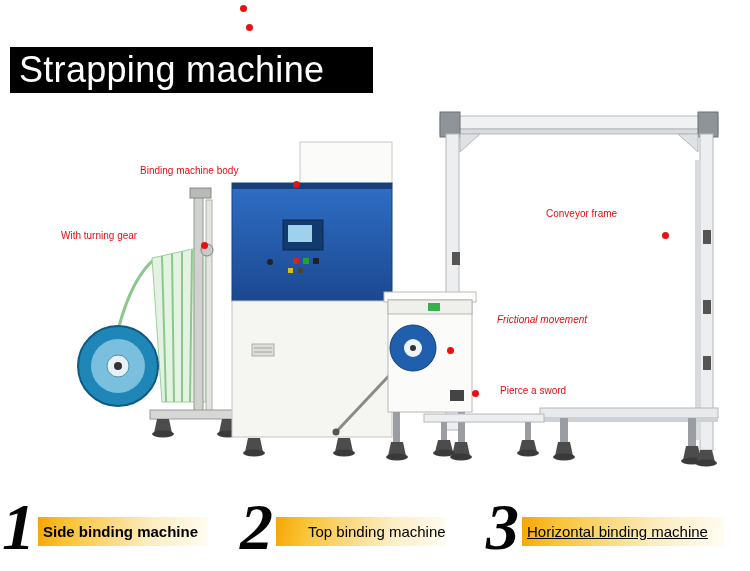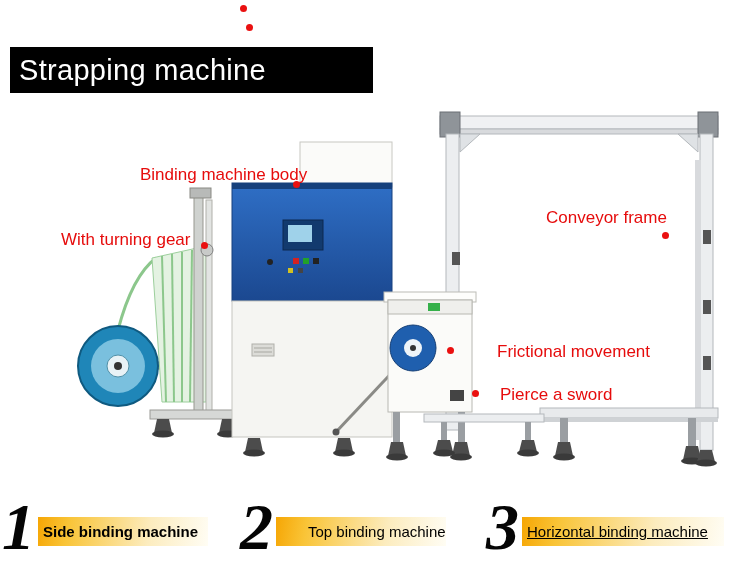--- a/index.html
+++ b/index.html
@@ -1,32 +1,32 @@
 <!DOCTYPE html>
 <html><head>
 <meta charset="utf-8">
 <style>
   html,body{margin:0;padding:0;background:#fff;}
   .page{position:relative;width:750px;height:571px;background:#ffffff;overflow:hidden;
         font-family:"Liberation Sans", sans-serif;}
   
   .banner{position:absolute;left:10px;top:47px;width:363px;height:46px;background:#000;
           display:flex;align-items:center;padding-left:9px;box-sizing:border-box;}
-  .banner h1{margin:0;color:#fff;font-size:29px;font-weight:400;letter-spacing:0.3px;}
+  .banner h1{margin:0;color:#fff;font-size:36px;font-weight:400;letter-spacing:0.3px;}
   
   .illustration{position:absolute;left:0;top:0;width:750px;height:571px;}
   
-  .callout{position:absolute;color:#e60c0c;font-size:17px;white-space:nowrap;z-index:5;}
+  .callout{position:absolute;color:#e60c0c;font-size:10px;white-space:nowrap;z-index:5;}
   .dot{position:absolute;width:7px;height:7px;border-radius:50%;background:#ea1010;z-index:6;}
   .dot-top1{left:240px;top:5px;}
   .dot-top2{left:246px;top:24px;}
   .co-body{left:140px;top:165px;}   .dot-body{left:293px;top:181px;}
   .co-gear{left:61px;top:230px;}    .dot-gear{left:201px;top:242px;}
   .co-frame{left:546px;top:208px;}  .dot-frame{left:662px;top:232px;}
-  .co-frict{left:497px;top:342px;}  .dot-frict{left:447px;top:347px;}
+  .co-frict{left:497px;top:314px;font-style:italic;}  .dot-frict{left:447px;top:347px;}
   .co-pierce{left:500px;top:376px;margin-top:9px;} .dot-pierce{left:472px;top:390px;}
   
   .footer-item{position:absolute;bottom:25px;display:flex;align-items:flex-end;z-index:5;}
   .fi-1{left:2px;}  .fi-2{left:240px;}  .fi-3{left:486px;}
   .footer-num{font-family:"Liberation Serif", serif;font-style:italic;font-weight:700;
               font-size:66px;line-height:1;color:#050505;margin-bottom:-14px;margin-right:3px;}
   .footer-bar{height:29px;display:flex;align-items:center;padding-left:5px;box-sizing:border-box;
               font-size:15px;color:#000;
               background:linear-gradient(100deg,#f6a604 0%,#f9c437 18%,#fcecbe 65%,#fffdf4 100%);}
   .fb-1{width:170px;font-weight:bold;} .fb-2{width:170px;padding-left:32px;} .fb-3{width:202px;text-decoration:underline;}

